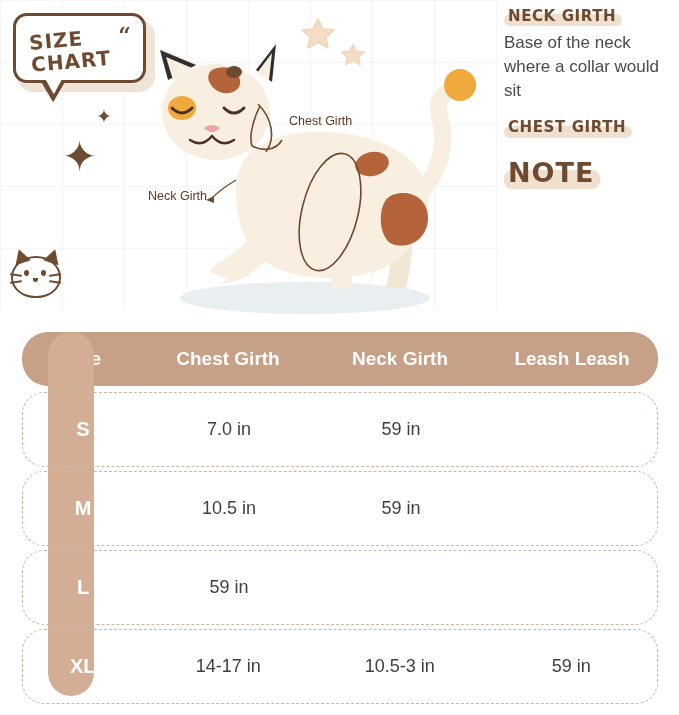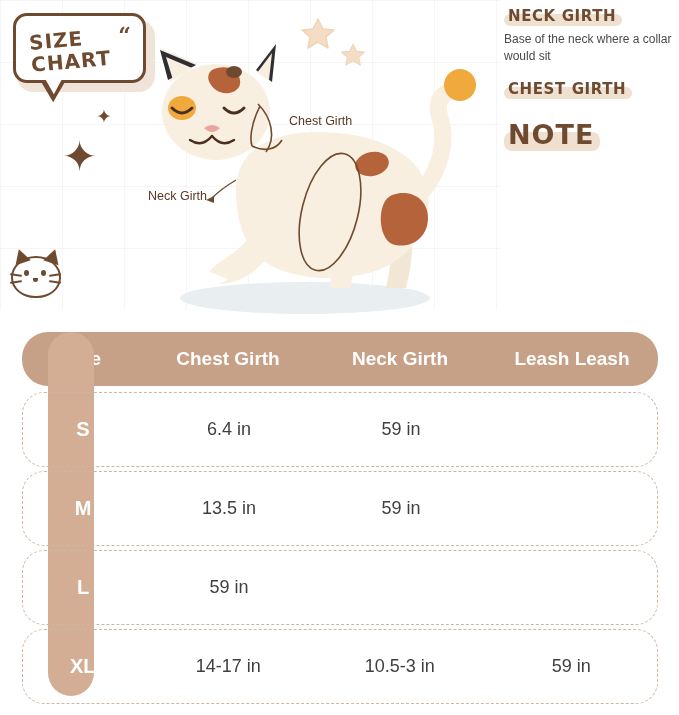--- a/index.html
+++ b/index.html
@@ -153,21 +153,21 @@
     position: relative; z-index: 1;
     color: #6e4a30;
     font-weight: bold;
     font-family: "DejaVu Sans", sans-serif;
     letter-spacing: 0.6px;
   }
   .h-small span { font-size: 15px; }
   .h-big span { font-size: 27px; letter-spacing: 1px; margin-top: 12px; }
   .info-body {
     color: #4a4a4a;
-    font-size: 12px;
+    font-size: 17px;
     line-height: 1.42;
   }
 
   
   .table-wrap { position: absolute; left: 22px; top: 332px; width: 636px; }
 
   .table-head {
     position: relative;
     height: 54px;
     background: #c6a087;
@@ -345,27 +345,27 @@
       <div class="th col-size">Size</div>
       <div class="th col-chest">Chest Girth</div>
       <div class="th col-neck">Neck Girth</div>
       <div class="th col-leash">Leash Leash</div>
     </div>
 
     <div class="rows">
 
       <div class="row">
         <div class="cell cell-size col-size">S</div>
-        <div class="cell col-chest">6.4 in</div>
+        <div class="cell col-chest">7.0 in</div>
         <div class="cell col-leash">59 in</div>
       </div>
 
       <div class="row">
         <div class="cell cell-size col-size">M</div>
-        <div class="cell col-chest">13.5 in</div>
+        <div class="cell col-chest">10.5 in</div>
         <div class="cell col-leash">59 in</div>
       </div>
 
       <div class="row">
         <div class="cell cell-size col-size">L</div>
         <div class="cell col-leash">59 in</div>
       </div>
 
       <div class="row">
         <div class="cell cell-size col-size">XL</div>

